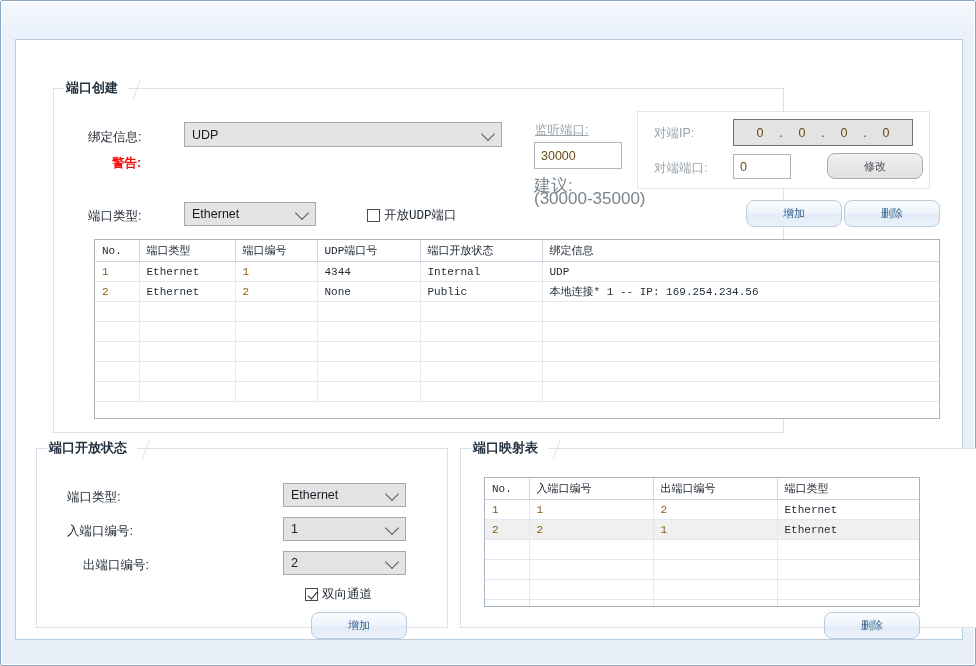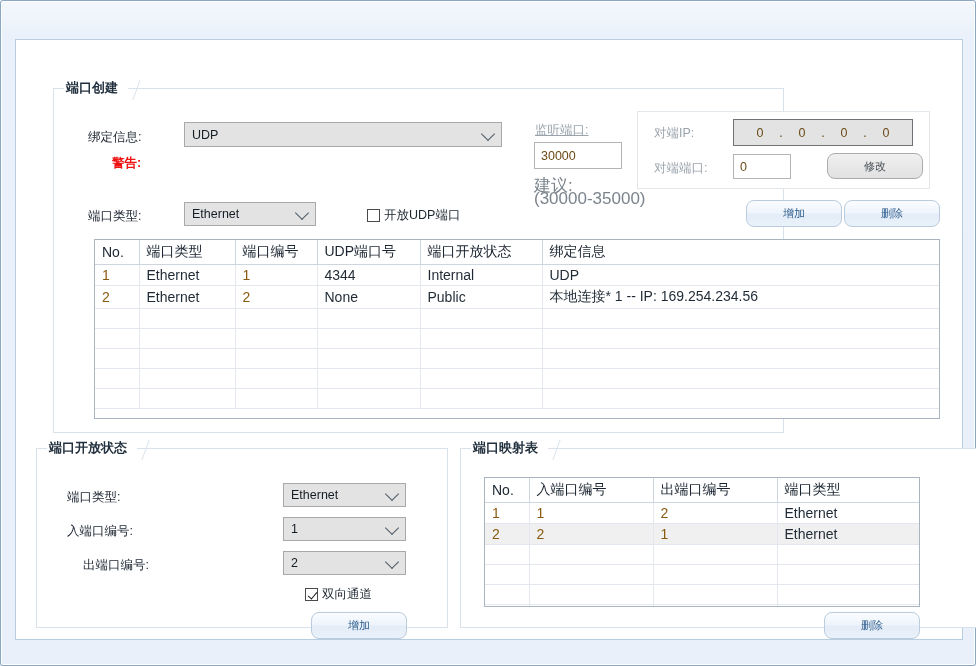--- a/index.html
+++ b/index.html
@@ -221,22 +221,23 @@
   .tablewrap {
     position: absolute;
     box-sizing: border-box;
     border: 1px solid #a8b4c0;
     background: #ffffff;
     overflow: hidden;
   }
   table.grid {
     border-collapse: collapse;
     width: 100%;
-    font-size: 14px;
+    font-size: 11px;
     table-layout: fixed;
+    font-family: Liberation Mono, monospace;
   }
   table.grid th {
     font-weight: normal;
     text-align: left;
     color: #1a2430;
     background: #ffffff;
     border-right: 1px solid #cdd6df;
     border-bottom: 1px solid #cdd6df;
     padding: 3px 0 3px 7px;
     height: 21px;
@@ -278,21 +279,21 @@
         </div>
 
         <div class="lbl warn" style="left:58px; top:66px;">警告:</div>
 
         <div class="lbl" style="left:34px; top:119px;">端口类型:</div>
         <div class="combo" style="left:130px; top:113px; width:132px; height:24px;">
           <span>Ethernet</span>
           <span class="chev"></span>
         </div>
 
-        <div class="cbox" style="left:313px; top:118px;">
+        <div class="cbox" style="left:313px; top:118px;font-family:Liberation Mono, monospace;">
           <span class="box"></span>
           <span>开放UDP端口</span>
         </div>
 
         <div class="lbl gray" style="left:481px; top:33px;text-decoration:underline;">监听端口:</div>
         <div class="txtbox" style="left:480px; top:53px; width:88px; height:27px;">
           <span>30000</span>
         </div>
         <div class="lbl small" style="left:480px; top:85px;">建议:</div>
         <div class="lbl small" style="left:480px; top:100px;">(30000-35000)</div>

